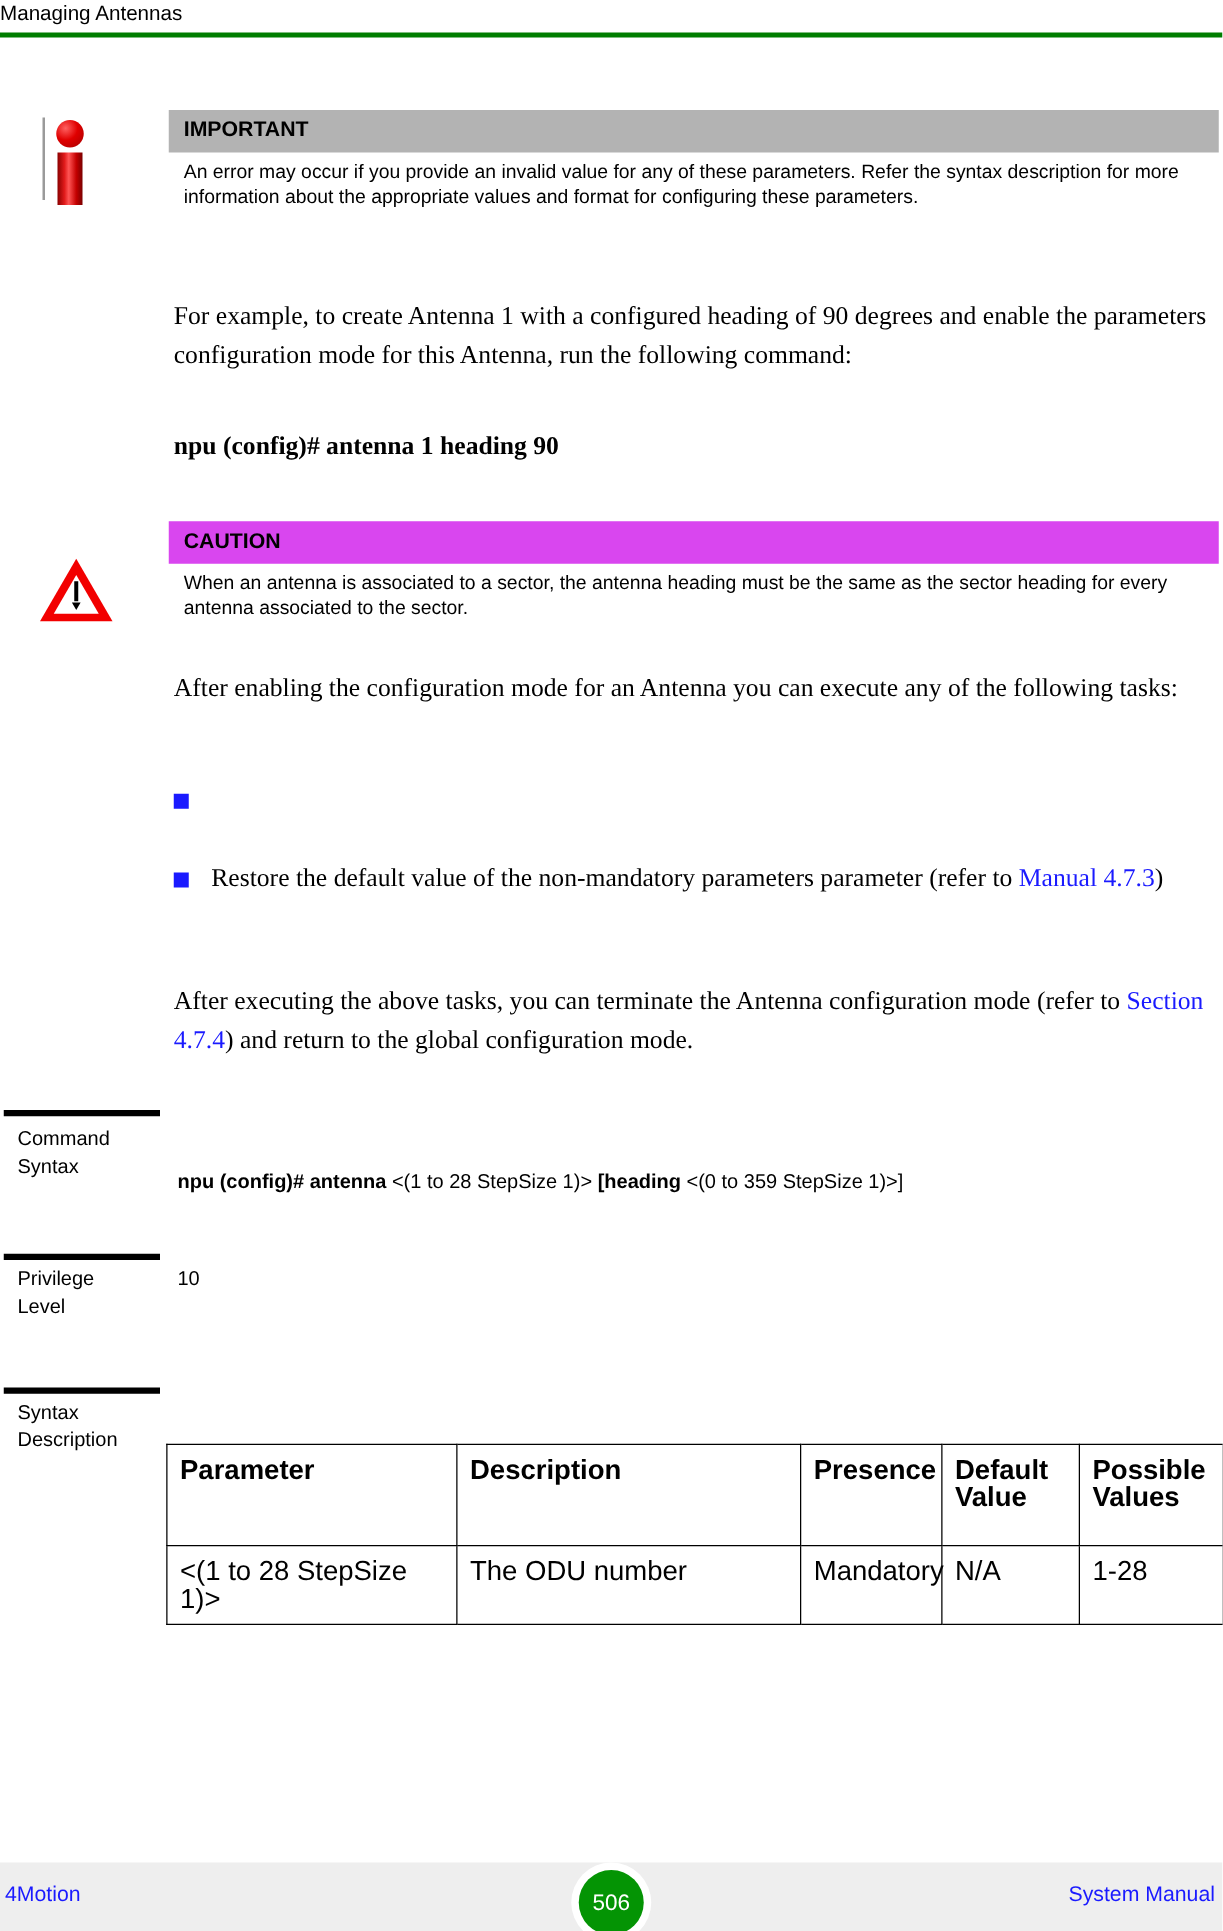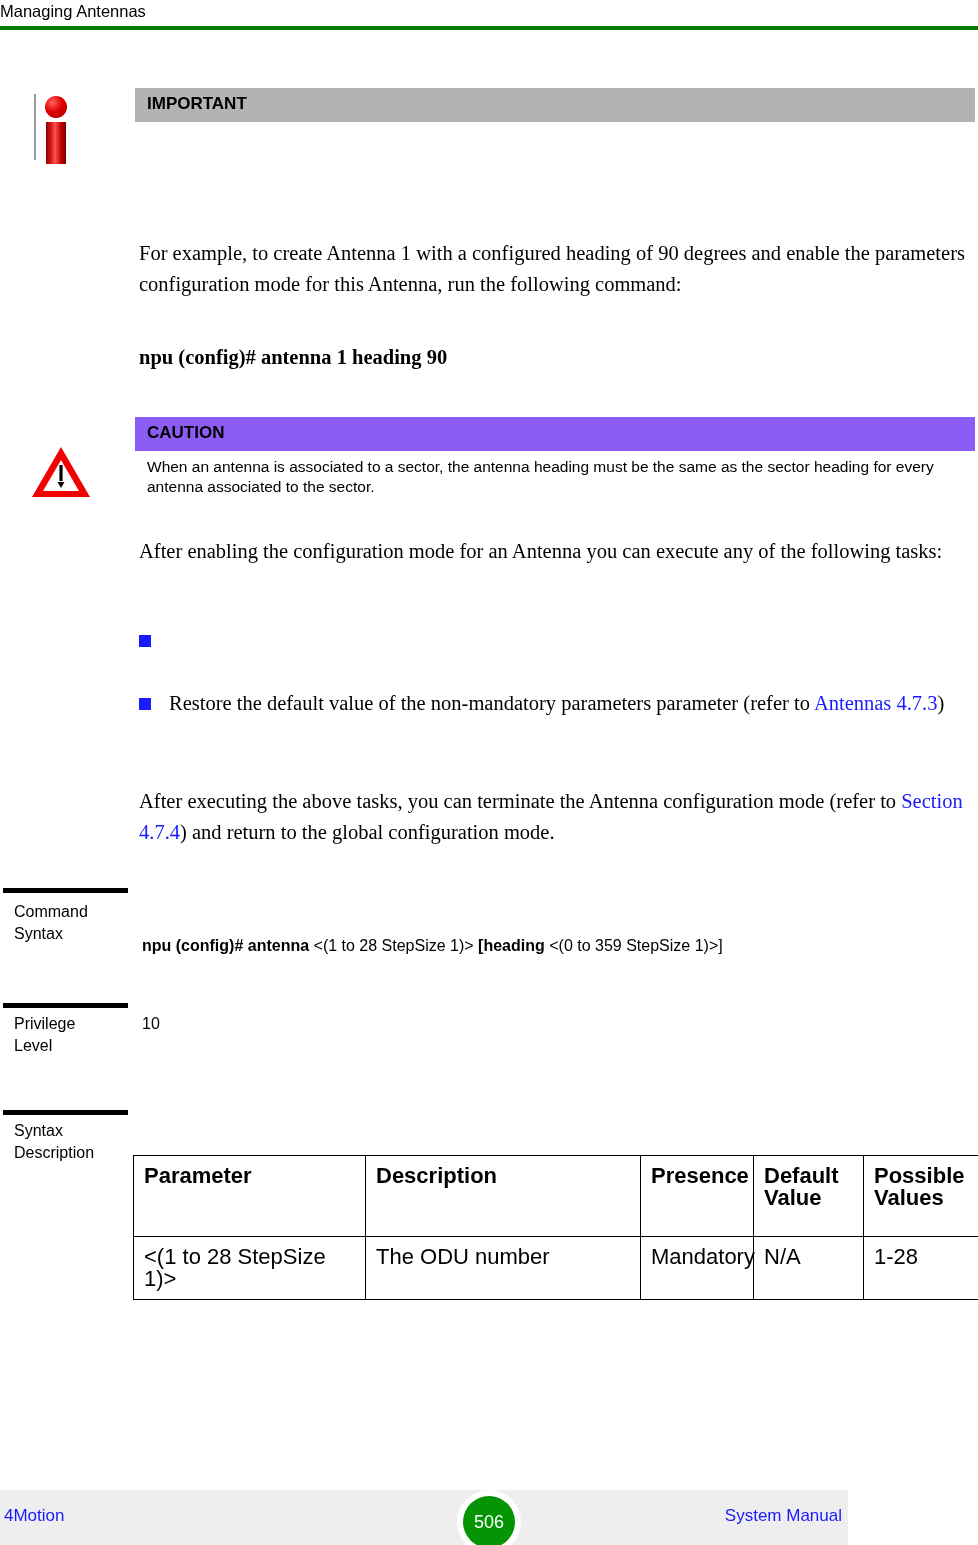--- a/index.html
+++ b/index.html
@@ -164,21 +164,21 @@
     line-height: 22px;
     color: #000;
   }
   #syntax-table th { font-weight: bold; height: 62px; }
   #syntax-table td { font-weight: normal; height: 32px; }
 
   
   #page-footer {
     position: absolute;
     left: 0; top: 1490px;
-    width: 848px; height: 55px;
+    width: 978px; height: 55px;
     background: #eeeeee;
   }
   .ftr-text {
     position: absolute;
     top: 14px;
     font-family: "Liberation Sans", sans-serif;
     font-size: 17px;
     line-height: 24px;
     color: #1a1aff;
     white-space: nowrap;
@@ -212,49 +212,50 @@
 <div id="header-rule"></div>
 
 <div class="icon-info" style="left:32px; top:88px;">
   <div class="rule"></div>
   <div class="dot"></div>
   <div class="stem"></div>
 </div>
 
 <div class="admon" id="important-box" style="left:135px; top:88px; width:840px;">
   <div class="admon-bar" id="important-bar" style="background:#b3b3b3;">IMPORTANT</div>
+  <div class="admon-body">An error may occur if you provide an invalid value for any of these parameters. Refer the syntax description for more information about the appropriate values and format for configuring these parameters.</div>
 </div>
 
 <div class="para" style="left:139px; top:238px; width:835px;">For example, to create Antenna 1 with a configured heading of 90 degrees and enable the parameters configuration mode for this Antenna, run the following command:</div>
 
 <div class="cmdline" style="left:139px; top:343px; width:835px;">npu (config)# antenna 1 heading 90</div>
 
 <div class="icon-caution" style="left:30px; top:445px;">
   <svg width="62" height="56" viewBox="0 0 62 56" aria-hidden="true">
     <polygon points="31,2 60,52 2,52" fill="#f20000"></polygon>
     <polygon points="31,15 49,46 13,46" fill="#ffffff"></polygon>
     <rect x="29.4" y="20" width="3.2" height="16" fill="#000000"></rect>
     <polygon points="31,43 27.5,37 34.5,37" fill="#000000"></polygon>
   </svg>
 </div>
 
 <div class="admon" id="caution-box" style="left:135px; top:417px; width:840px;">
-  <div class="admon-bar" id="caution-bar" style="background:#8b5cf6;">CAUTION</div>
+  <div class="admon-bar" id="caution-bar" style="background:#d946ef;">CAUTION</div>
   <div class="admon-body">When an antenna is associated to a sector, the antenna heading must be the same as the sector heading for every antenna associated to the sector.</div>
 </div>
 
 <div class="para" style="left:139px; top:536px; width:835px;">After enabling the configuration mode for an Antenna you can execute any of the following tasks:</div>
 
 <div class="bullet-row" style="left:139px; top:625px; width:838px;">
   <span class="bullet-sq"></span>
 </div>
 
 <div class="bullet-row" style="left:139px; top:688px; width:838px;">
   <span class="bullet-sq"></span>
-  <span class="bullet-txt"><span>Restore the default value of the non-mandatory parameters parameter (refer to </span><a class="xref" href="#">Antennas 4.7.3</a><span>)</span></span>
+  <span class="bullet-txt"><span>Restore the default value of the non-mandatory parameters parameter (refer to </span><a class="xref" href="#">Manual 4.7.3</a><span>)</span></span>
 </div>
 
 <div class="para" style="left:139px; top:786px; width:835px;"><span>After executing the above tasks, you can terminate the Antenna configuration mode (refer to </span><a class="xref" href="#">Section 4.7.4</a><span>) and return to the global configuration mode.</span></div>
 
 <div class="sec-bar" style="top:888px;"></div>
 <div class="sec-label" style="top:901px;">
   <div>Command</div>
   <div>Syntax</div>
 </div>
 <div class="sec-value" style="left:142px; top:935px; width:830px;"><b>npu (config)# antenna</b><span> &lt;(1 to 28 StepSize 1)&gt; </span><b>[heading</b><span>  &lt;(0 to 359 StepSize 1)&gt;]</span></div>

